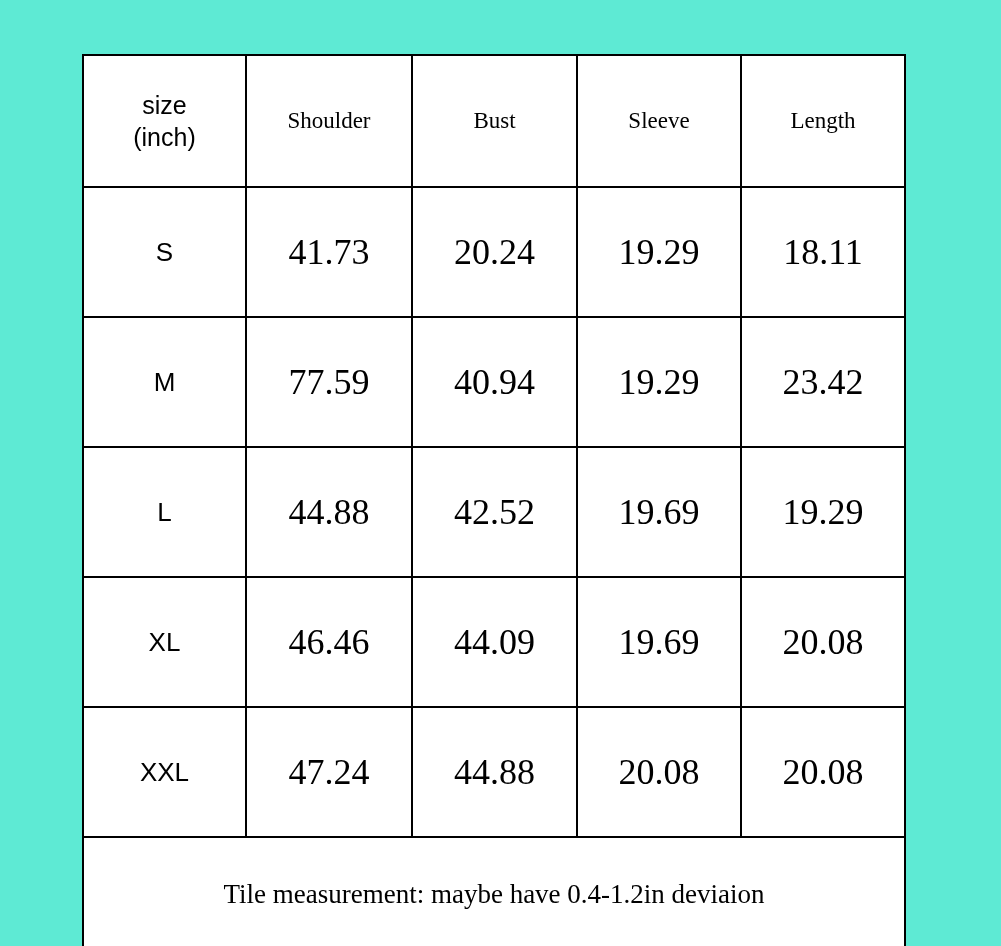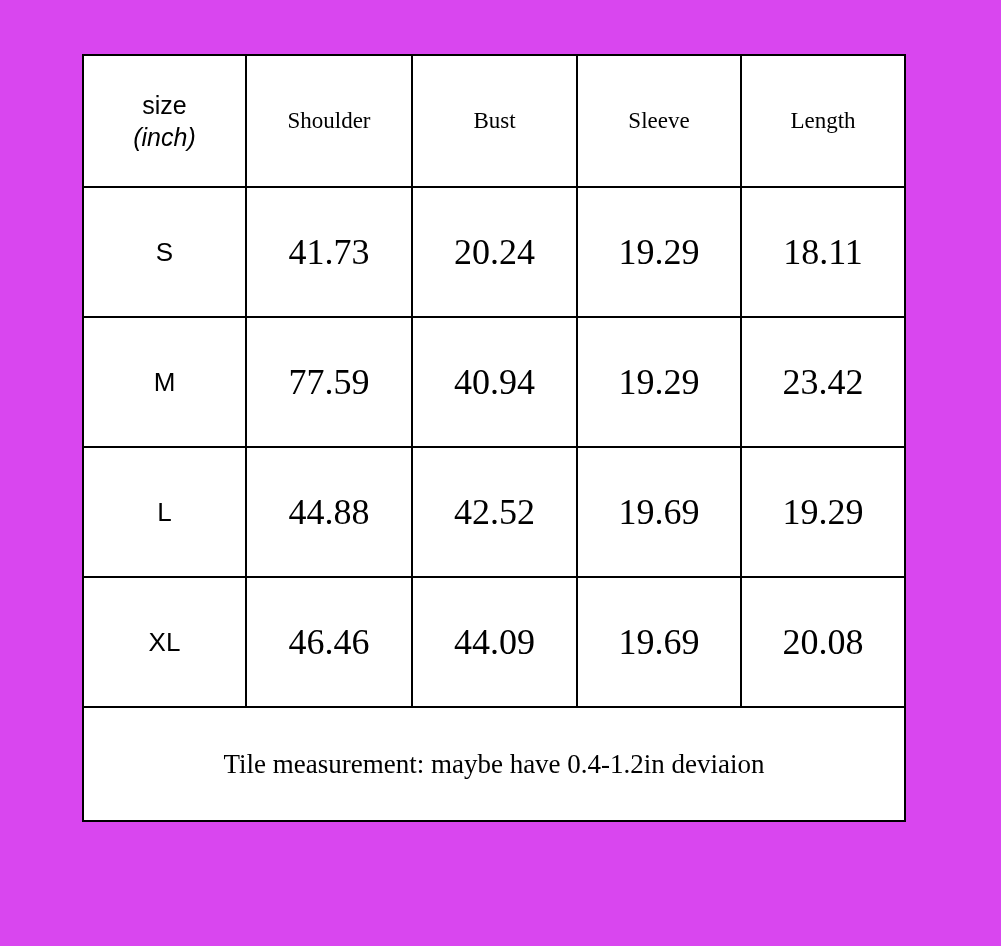--- a/index.html
+++ b/index.html
@@ -11,21 +11,21 @@
     width: 1001px;
     height: 946px;
     font-family: "Liberation Serif", serif;
     color: #000000;
     overflow: hidden;
   }
   .page {
     position: relative;
     width: 1001px;
     height: 946px;
-    background: #d946ef;
+    background: #5eead4;
   }
   .table-wrap {
     position: absolute;
     left: 82px;
     top: 54px;
     width: 822px;
   }
   table.size-table {
     border-collapse: collapse;
     width: 822px;
@@ -52,21 +52,20 @@
     font-size: 23px;
     font-family: "Liberation Serif", serif;
   }
   thead th.size-head {
     font-family: "Liberation Sans", sans-serif;
     font-size: 25px;
     line-height: 1.28;
   }
   thead th.size-head .unit {
     display: block;
-    font-style: italic;
   }
   tbody td {
     height: 126px;
     font-size: 36px;
   }
   tbody td.size-cell {
     font-family: "Liberation Sans", sans-serif;
     font-size: 26px;
   }
   tfoot td {
@@ -121,20 +120,27 @@
           <td>19.69</td>
           <td>19.29</td>
         </tr>
         <tr>
           <td class="size-cell">XL</td>
           <td>46.46</td>
           <td>44.09</td>
           <td>19.69</td>
           <td>20.08</td>
         </tr>
+        <tr>
+          <td class="size-cell">XXL</td>
+          <td>47.24</td>
+          <td>44.88</td>
+          <td>20.08</td>
+          <td>20.08</td>
+        </tr>
       </tbody>
       <tfoot>
         <tr>
           <td colspan="5">Tile measurement: maybe have 0.4-1.2in deviaion</td>
         </tr>
       </tfoot>
     </table>
   </div>
 </div>
 

